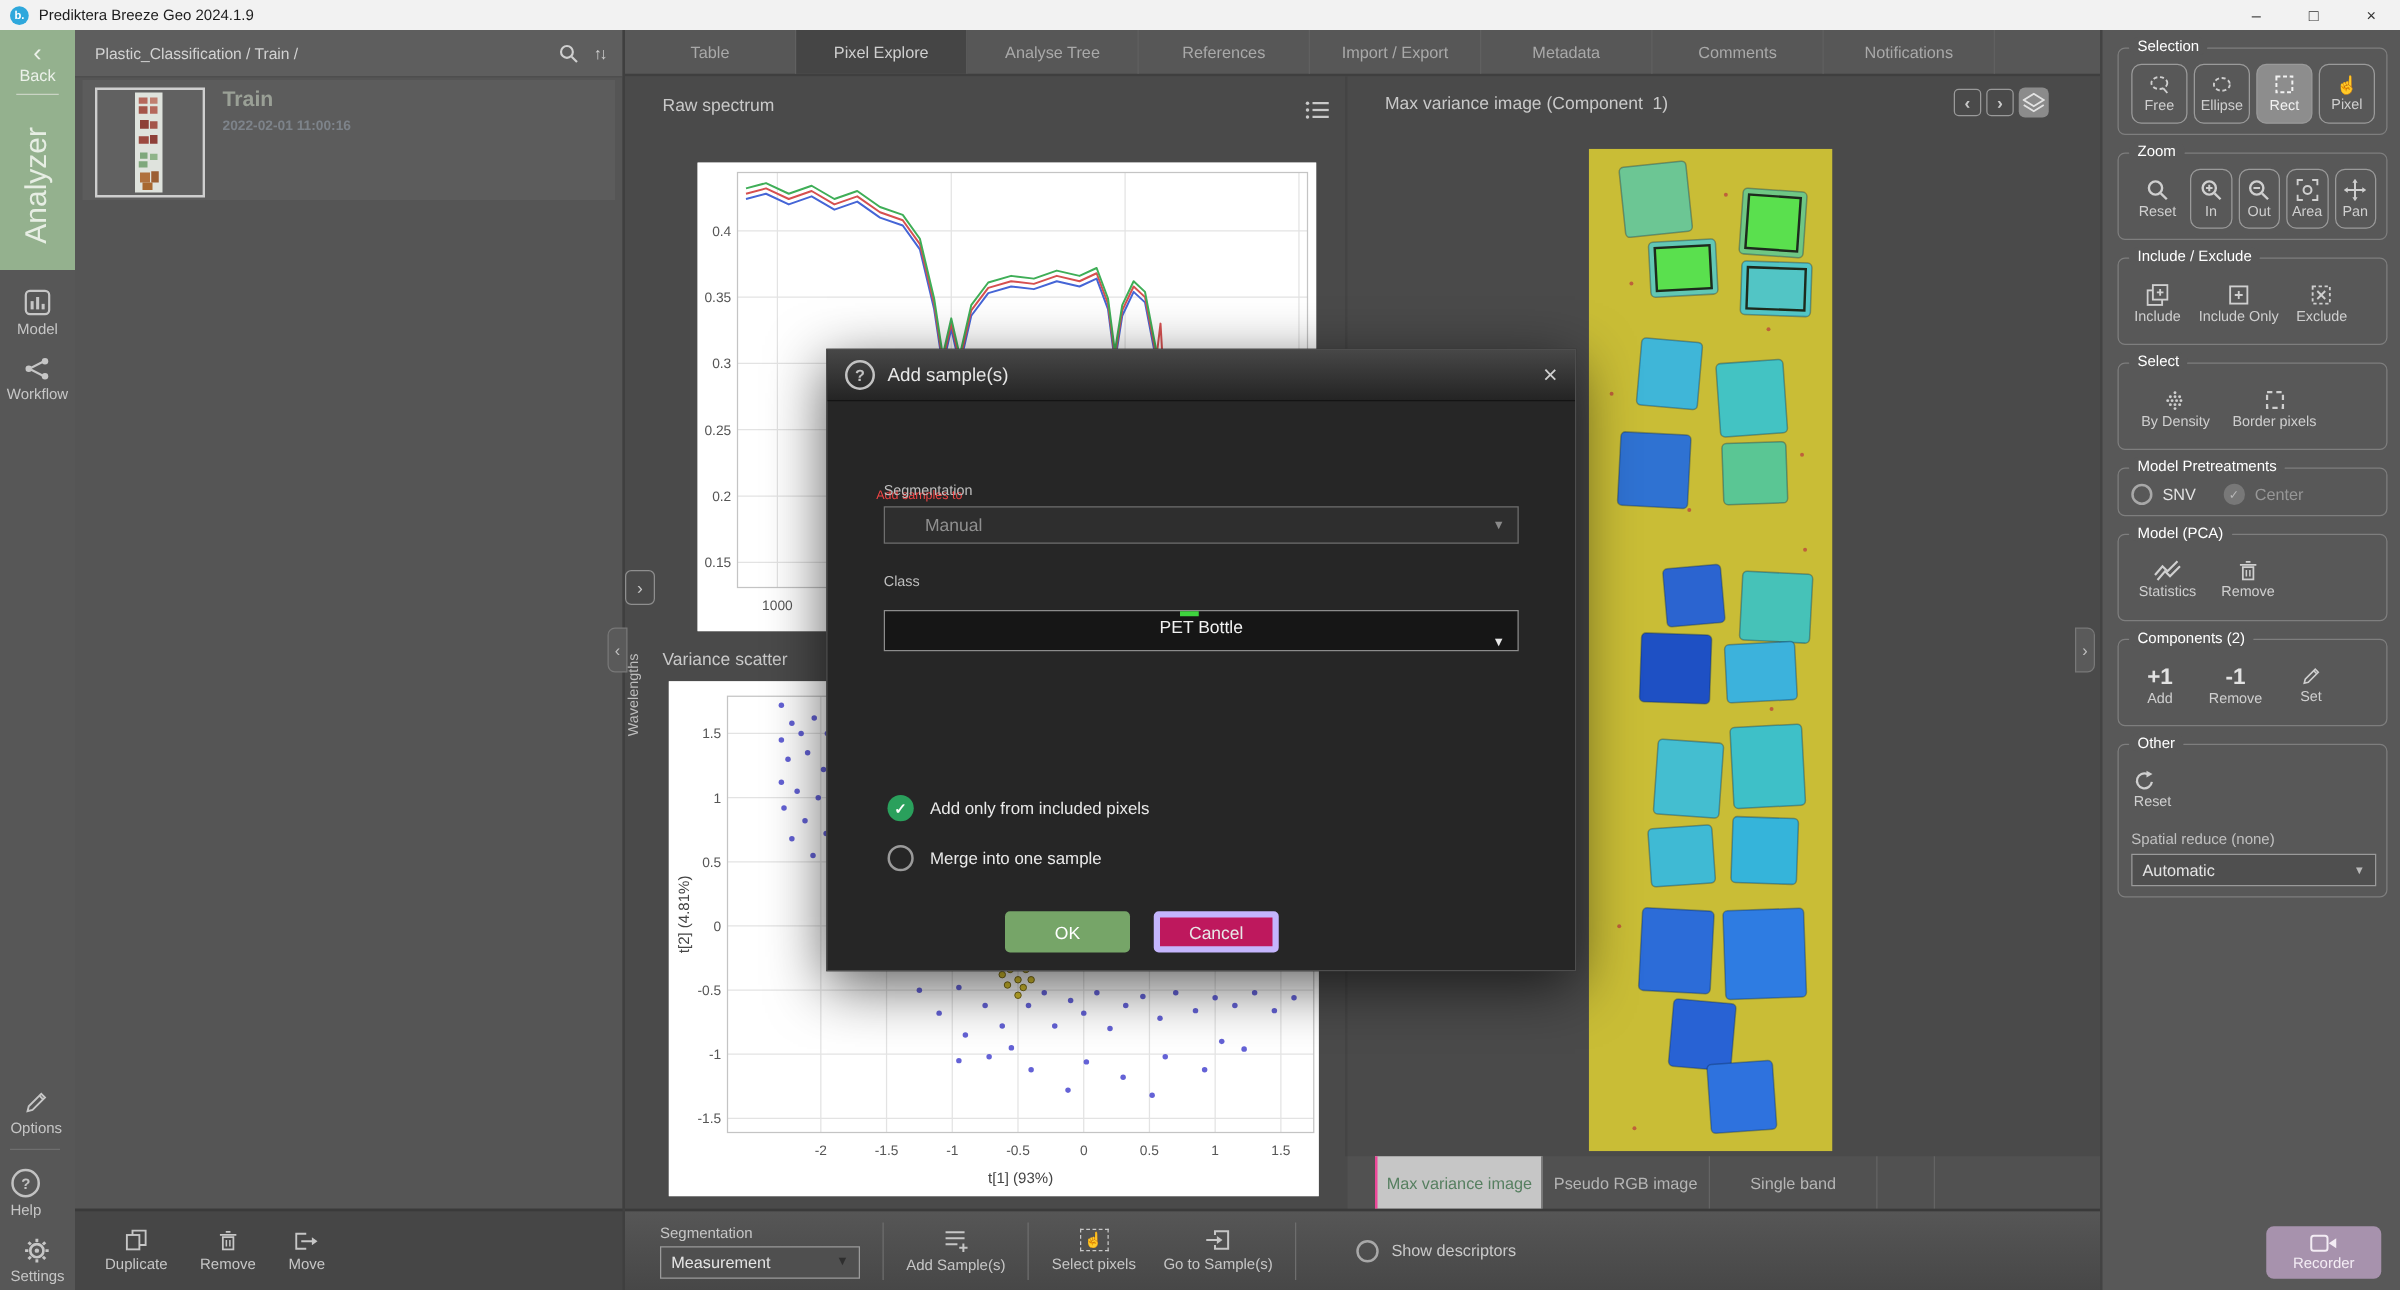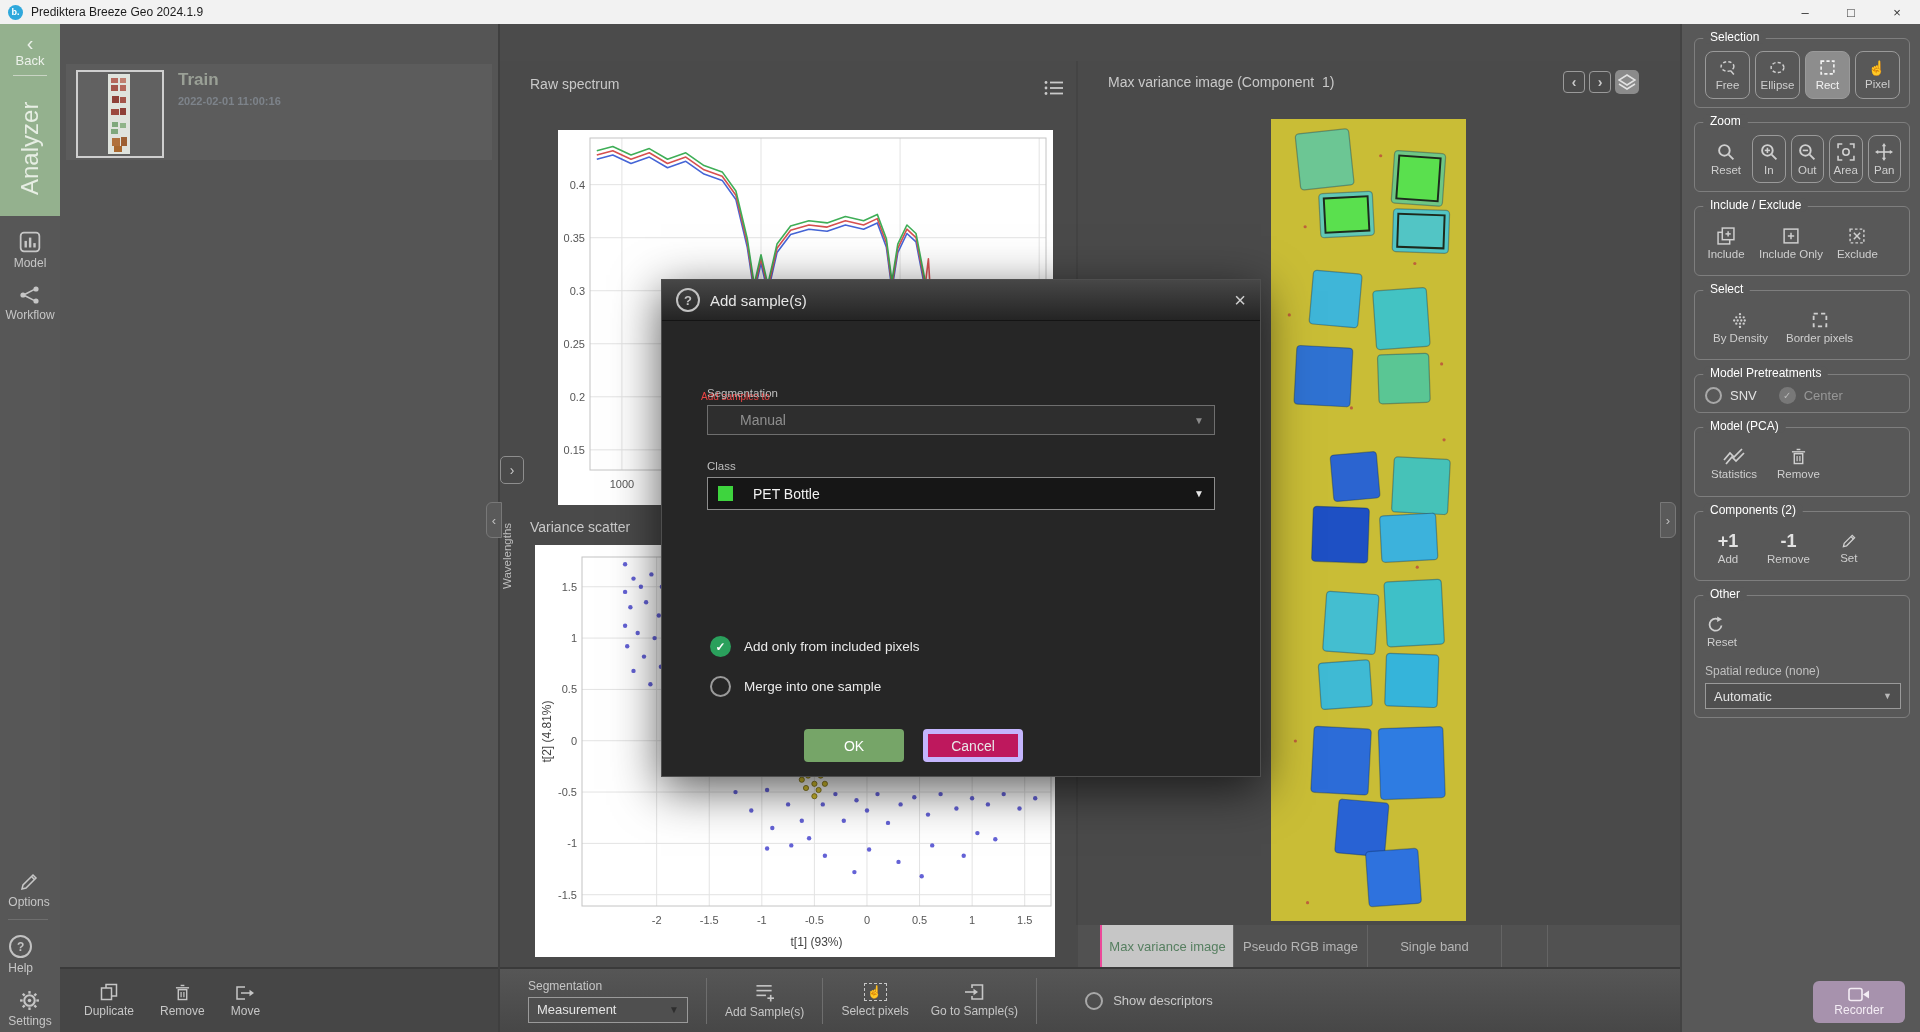--- a/index.html
+++ b/index.html
@@ -142,21 +142,21 @@
               display:flex;align-items:center;padding:0 14px;}
   .dlg-help{width:20px;height:20px;border:2px solid #c2c2c2;border-radius:50%;color:#c2c2c2;
             font-size:13px;font-weight:bold;display:flex;align-items:center;justify-content:center;box-sizing:content-box;}
   .dlg-title{margin-left:10px;font-size:15px;color:#e6e6e6;}
   .dlg-close{margin-left:auto;font-size:20px;color:#cfcfcf;line-height:1;}
   .dlg-body{position:relative;height:455px;}
   .dlg-heading{position:absolute;left:39px;top:70px;font-size:10px;color:#ef4444;}
   .fld-label{position:absolute;font-size:11.5px;color:#bfbfbf;}
   .dlg-dd{position:absolute;left:45px;width:508px;display:flex;align-items:center;box-sizing:border-box;padding:0 10px;}
   .dd-manual{top:84px;height:30px;background:#2e2e2e;border:1px solid #6e6e6e;color:#8f8f8f;font-size:14px;padding-left:32px;}
-  .dd-class{top:156px;height:33px;background:#161616;border:1px solid #8c8c8c;color:#f2f2f2;font-size:14px;}
+  .dd-class{top:167px;height:33px;background:#161616;border:1px solid #8c8c8c;color:#f2f2f2;font-size:14px;flex-direction:column;}
   .swatch{width:15px;height:15px;margin-right:20px;}
   .dlg-dd .arrow{margin-left:auto;font-size:10px;}
   .dd-manual .arrow{color:#8a8a8a;}
   .dd-class .arrow{color:#e8e8e8;}
   .opt-row{position:absolute;left:48px;display:flex;align-items:center;gap:13px;font-size:13.5px;color:#eaeaea;}
   .checkcircle{width:21px;height:21px;border-radius:50%;background:#2aa05c;color:#fff;font-size:12px;
                font-weight:bold;display:flex;align-items:center;justify-content:center;}
   .radiocircle{width:21px;height:21px;border:2px solid #9a9a9a;border-radius:50%;box-sizing:border-box;}
   .dlg-btn{position:absolute;top:408px;width:100px;height:33px;border-radius:4px;display:flex;
            align-items:center;justify-content:center;font-size:14px;}
@@ -230,20 +230,30 @@
               <line x1="10" y1="3.5" x2="10" y2="1"></line>
               <line x1="14.6" y1="5.4" x2="16.4" y2="3.6"></line>
             </g>
           </svg>
         <span>Settings</span>
       </div>
     </div>
   </div>
 
   <div class="browser">
+    <div class="crumbbar">
+      <span class="crumb">Plastic_Classification / Train /</span>
+      <span class="crumb-icons">
+        <svg width="17" height="17" viewBox="0 0 18 18">
+            <circle cx="8" cy="8" r="5" fill="none" stroke="#d0d0d0" stroke-width="1.8"></circle>
+            <line x1="12" y1="12" x2="16.5" y2="16.5" stroke="#d0d0d0" stroke-width="1.8"></line>
+          </svg>
+        <span class="sortglyph">↑↓</span>
+      </span>
+    </div>
     <div class="sample-card">
       <div class="thumb">
         <svg width="84" height="84" viewBox="0 0 84 84">
             <rect x="0" y="0" width="84" height="84" fill="#616161"></rect>
             <rect x="30" y="2" width="22" height="80" fill="#dfe3dd"></rect>
             <rect x="33" y="6" width="7" height="5" fill="#b5685c"></rect>
             <rect x="42" y="6" width="6" height="5" fill="#c07f70"></rect>
             <rect x="33" y="13" width="7" height="6" fill="#a4554a"></rect>
             <rect x="42" y="13" width="6" height="6" fill="#b5685c"></rect>
             <rect x="34" y="24" width="7" height="7" fill="#8e4038"></rect>
@@ -257,20 +267,30 @@
             <rect x="43" y="65" width="6" height="9" fill="#9c5f33"></rect>
             <rect x="36" y="74" width="8" height="6" fill="#a8682f"></rect>
           </svg>
       </div>
       <div class="card-title">Train</div>
       <div class="card-sub">2022-02-01 11:00:16</div>
     </div>
   </div>
   <div class="vseam"></div>
 
+  <div class="tabbar" id="tabbar">
+      <div class="tab">Table</div>
+      <div class="tab active">Pixel Explore</div>
+      <div class="tab">Analyse Tree</div>
+      <div class="tab">References</div>
+      <div class="tab">Import / Export</div>
+      <div class="tab">Metadata</div>
+      <div class="tab">Comments</div>
+      <div class="tab">Notifications</div>
+    </div>
 
   <div class="main"></div>
   <div class="vseam2"></div>
 
   <div class="panel-title" style="left:530px;top:76px;">Raw spectrum</div>
   <svg class="menu-icon" width="20" height="16" viewBox="0 0 20 16">
       <g fill="#c9c9c9">
         <circle cx="2" cy="2.5" r="1.4"></circle>
         <circle cx="2" cy="8" r="1.4"></circle>
         <circle cx="2" cy="13.5" r="1.4"></circle>

